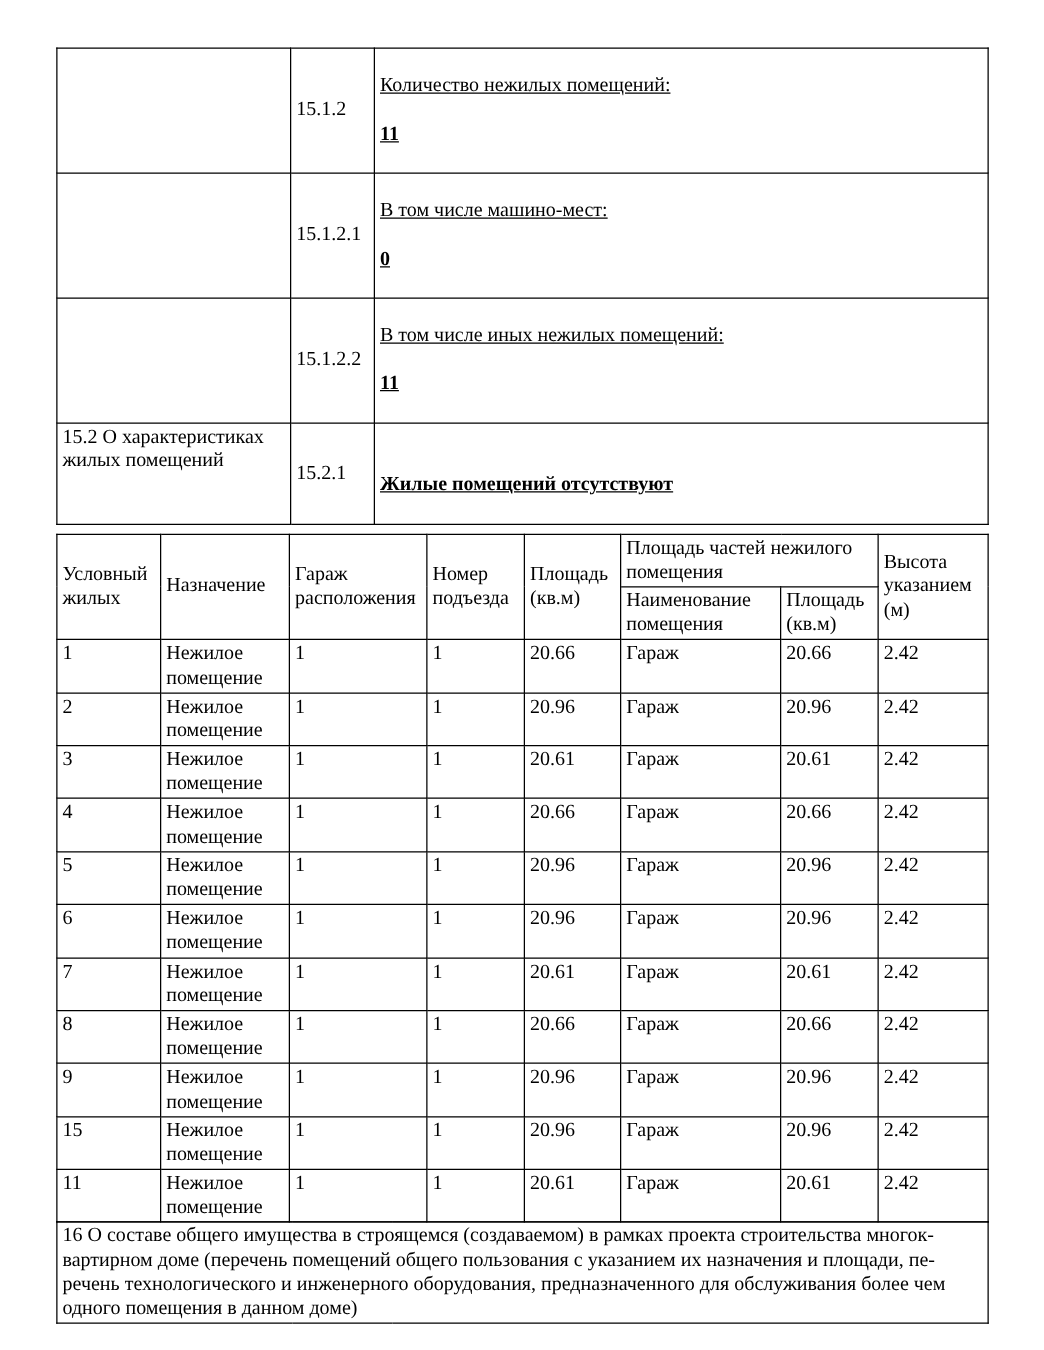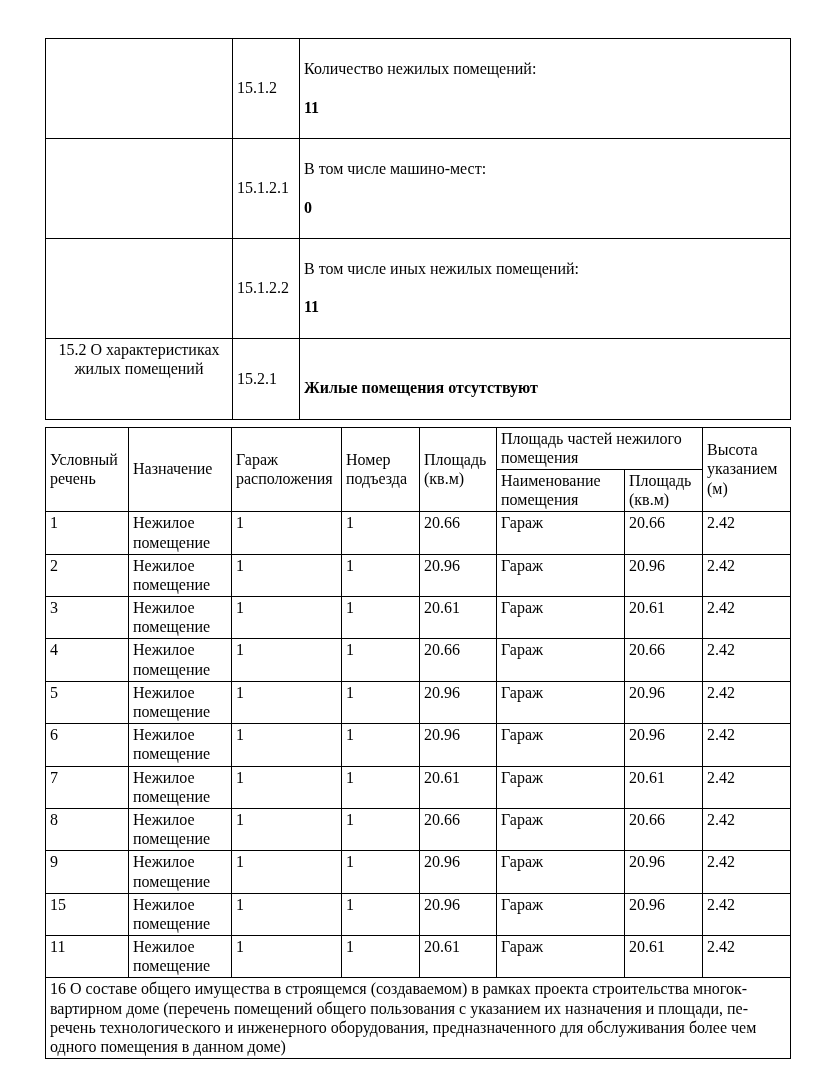--- a/index.html
+++ b/index.html
@@ -24,23 +24,23 @@
   }
   .tbl td, .tbl th {
     border: 1px solid #000000;
     padding: 1px 4px 2px 4px;
     text-align: left;
     font-weight: normal;
     white-space: pre-line;
     overflow: hidden;
   }
   
-  .top-table td.cell-left  { vertical-align: top; text-align: center; }
+  .top-table td.cell-left  { vertical-align: top; }
   .top-table td.cell-code  { vertical-align: middle; }
-  .top-table td.cell-value { vertical-align: middle; }
+  .top-table td.cell-value { vertical-align: middle; text-decoration: underline; }
   .bold-value { font-weight: bold; }
   .field-label:empty, .bold-value:empty { display: none; }
   
   .main-table { margin-top: 7px; }
   .main-table thead th { vertical-align: middle; }
   .main-table thead th.group-h,
   .main-table thead tr.subhead th { vertical-align: top; }
   .main-table tbody td { vertical-align: top; }
   
   .bottom-table { margin-top: -1px; }
@@ -85,42 +85,42 @@
             <div class="bold-value">11</div>
           </td>
         </tr>
 
         <tr>
           <td class="cell-left">15.2 О характеристиках
 жилых помещений</td>
           <td class="cell-code">15.2.1</td>
           <td class="cell-value">
             
-            <div class="bold-value">Жилые помещения отсутствуют</div>
+            <div class="bold-value">Жилые помещений отсутствуют</div>
           </td>
         </tr>
 
       </tbody>
   </table>
 
   <table class="tbl main-table">
     <colgroup>
       <col style="width:83px">
       <col style="width:103px">
       <col style="width:110px">
       <col style="width:78px">
       <col style="width:77px">
       <col style="width:128px">
       <col style="width:78px">
       <col style="width:88px">
     </colgroup>
     <thead>
       <tr>
         <th rowspan="2">Условный
-речень</th>
+жилых</th>
         <th rowspan="2">Назначение</th>
         <th rowspan="2">Гараж
 расположения</th>
         <th rowspan="2">Номер
 подъезда</th>
         <th rowspan="2">Площадь
 (кв.м)</th>
         <th colspan="2" class="group-h">Площадь частей нежилого
 помещения</th>
         <th rowspan="2">Высота

